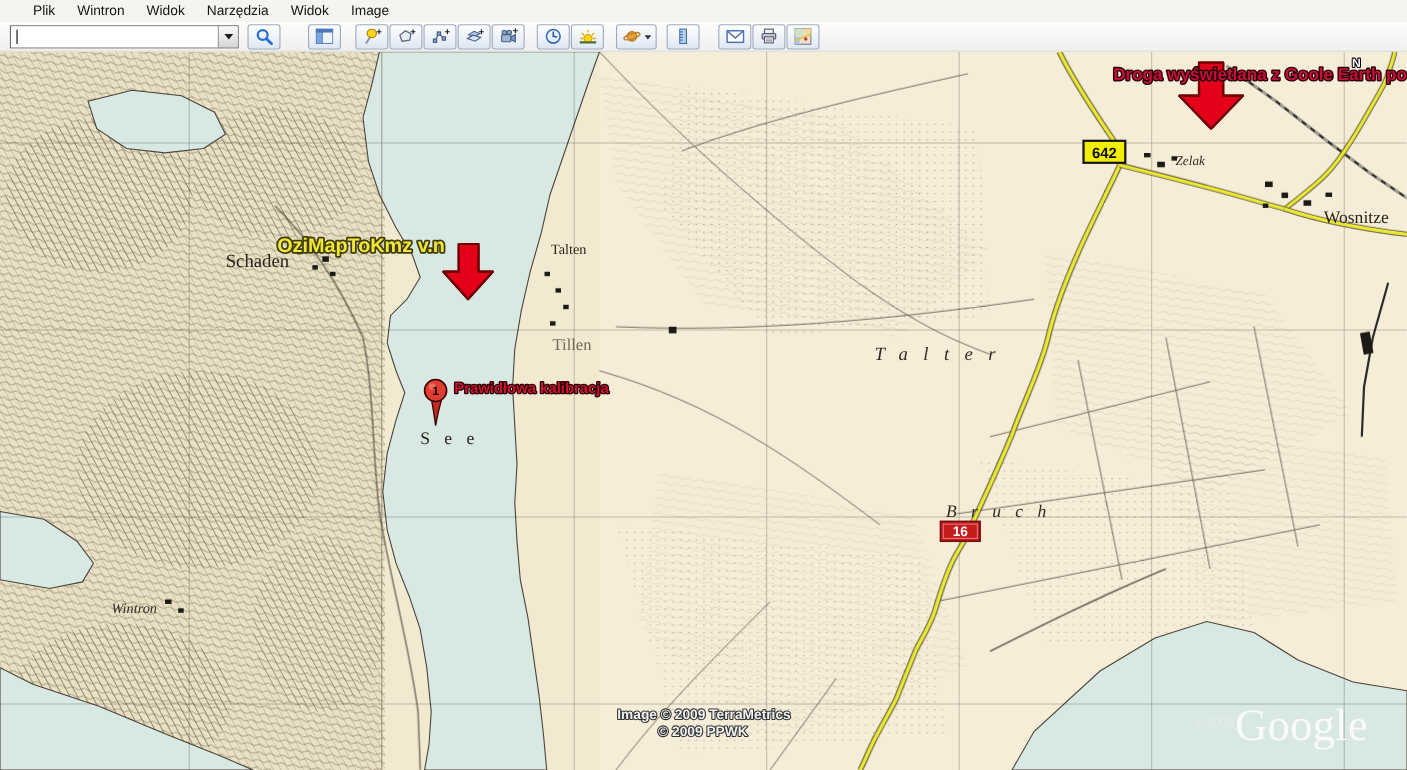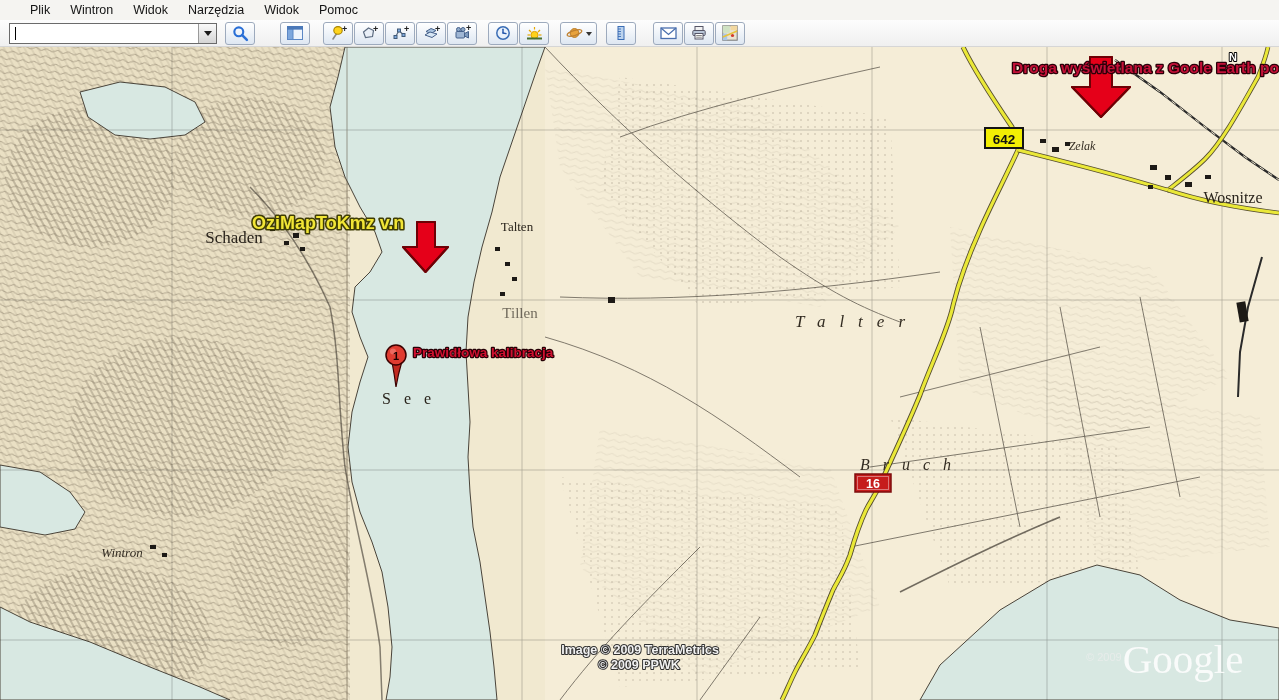--- a/index.html
+++ b/index.html
@@ -43,21 +43,21 @@
 </style>
 </head>
 <body>
 
 <div class="menubar">
   <span class="menu-item">Plik</span>
   <span class="menu-item">Wintron</span>
   <span class="menu-item">Widok</span>
   <span class="menu-item">Narzędzia</span>
   <span class="menu-item">Widok</span>
-  <span class="menu-item">Pomoc</span>
+  <span class="menu-item">Image</span>
 </div>
 
 <div class="toolbar">
 
   <div class="combo">
     <input type="text" value="" style="">
     <span class="caret"></span>
     <span class="combo-arrow">
         <i></i>
       </span>

